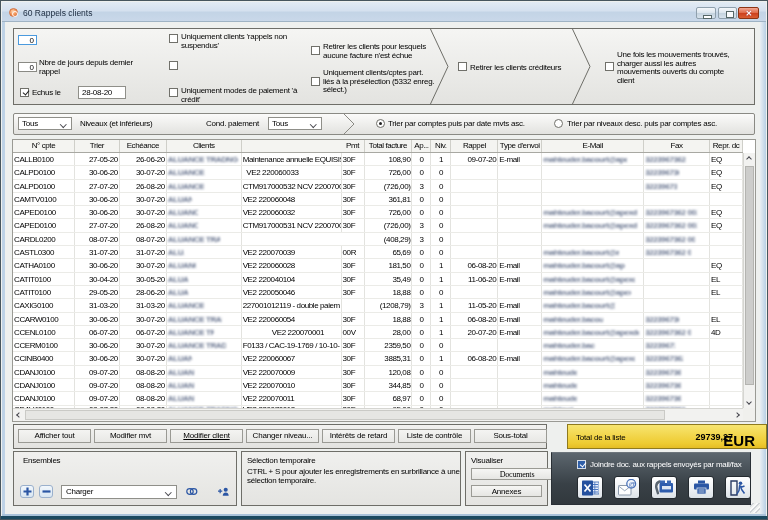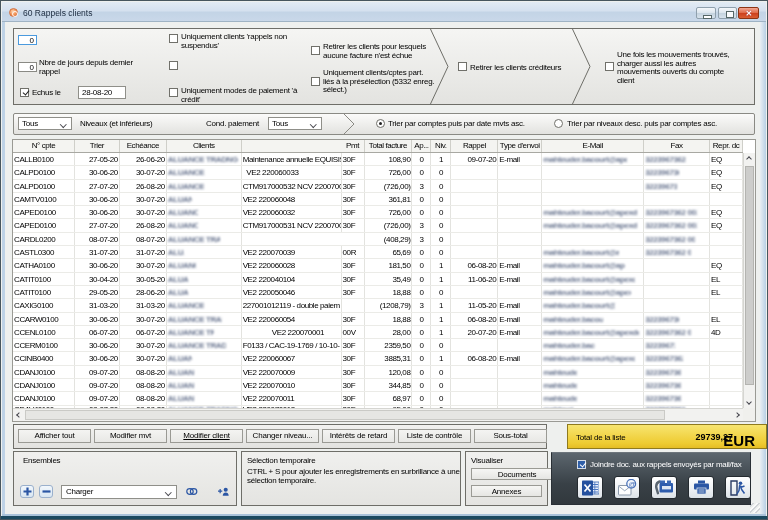--- a/index.html
+++ b/index.html
@@ -540,21 +540,21 @@
         <path d="M2.5 2.5v5M0 5h5" stroke="#2b56a4" stroke-width="1.4"></path>
         <circle cx="9" cy="3.4" r="2.4" fill="#2b56a4"></circle>
         <path d="M5.5 10.5c0-2.4 1.6-3.8 3.5-3.8s3.5 1.4 3.5 3.8z" fill="#2b56a4"></path>
       </svg>
     </div>
 <div class="panel" id="psel"></div>
 <div class="lbl" style="left:246px; top:456px;">Sélection temporaire</div>
 <div class="lbl" style="left:246px; top:467px; width:214px;">CTRL + S pour ajouter les enregistrements en surbrillance à une sélection temporaire.</div>
 <div class="panel" id="pvis"></div>
 <div class="lbl" style="left:470px; top:456px;">Visualiser</div>
-<div class="pbtn" style="left:470px; top:467px; width:92px;">Documents</div>
+<div class="pbtn" style="left:470px; top:467px; width:92px;font-family:Liberation Serif, serif;">Documents</div>
 <div class="pbtn" style="left:470px; top:484px; width:71px;">Annexes</div>
 
 <div id="pdark"></div>
 <div class="cb wck" style="left:576px; top:459px; background:#2f5fa8; border-color:#d6dde6;"></div>
 <div class="lbl" style="left:589px; top:460px; color:#fff;">Joindre doc. aux rappels envoyés par mail/fax</div>
 <div class="icbtn" style="left:576px;">
       <svg width="17" height="16" viewBox="0 0 17 16">
         <rect x="9" y="2" width="8" height="12" fill="#e8eefa" stroke="#3a66b0" stroke-width="0.8"></rect>
         <path d="M10 4.5h6M10 7h6M10 9.5h6M10 12h6" stroke="#4a76c0" stroke-width="1"></path>
         <path d="M12.8 2v12" stroke="#4a76c0" stroke-width="0.8"></path>

